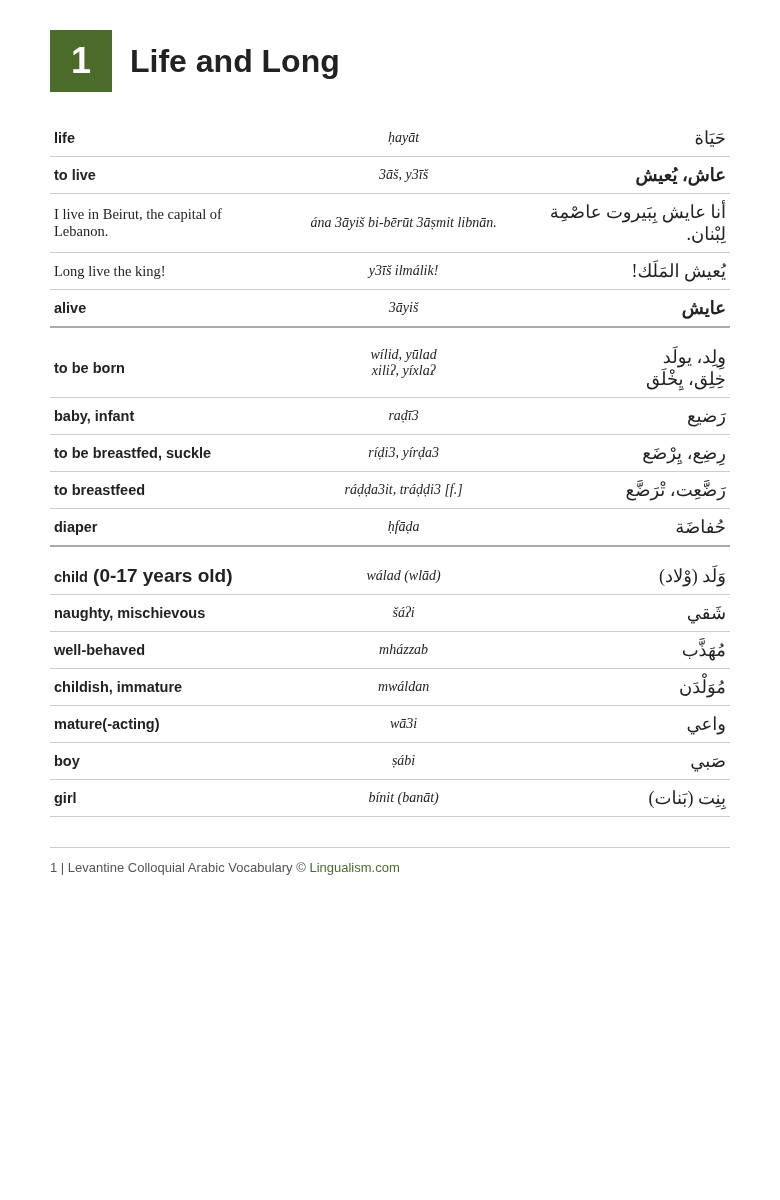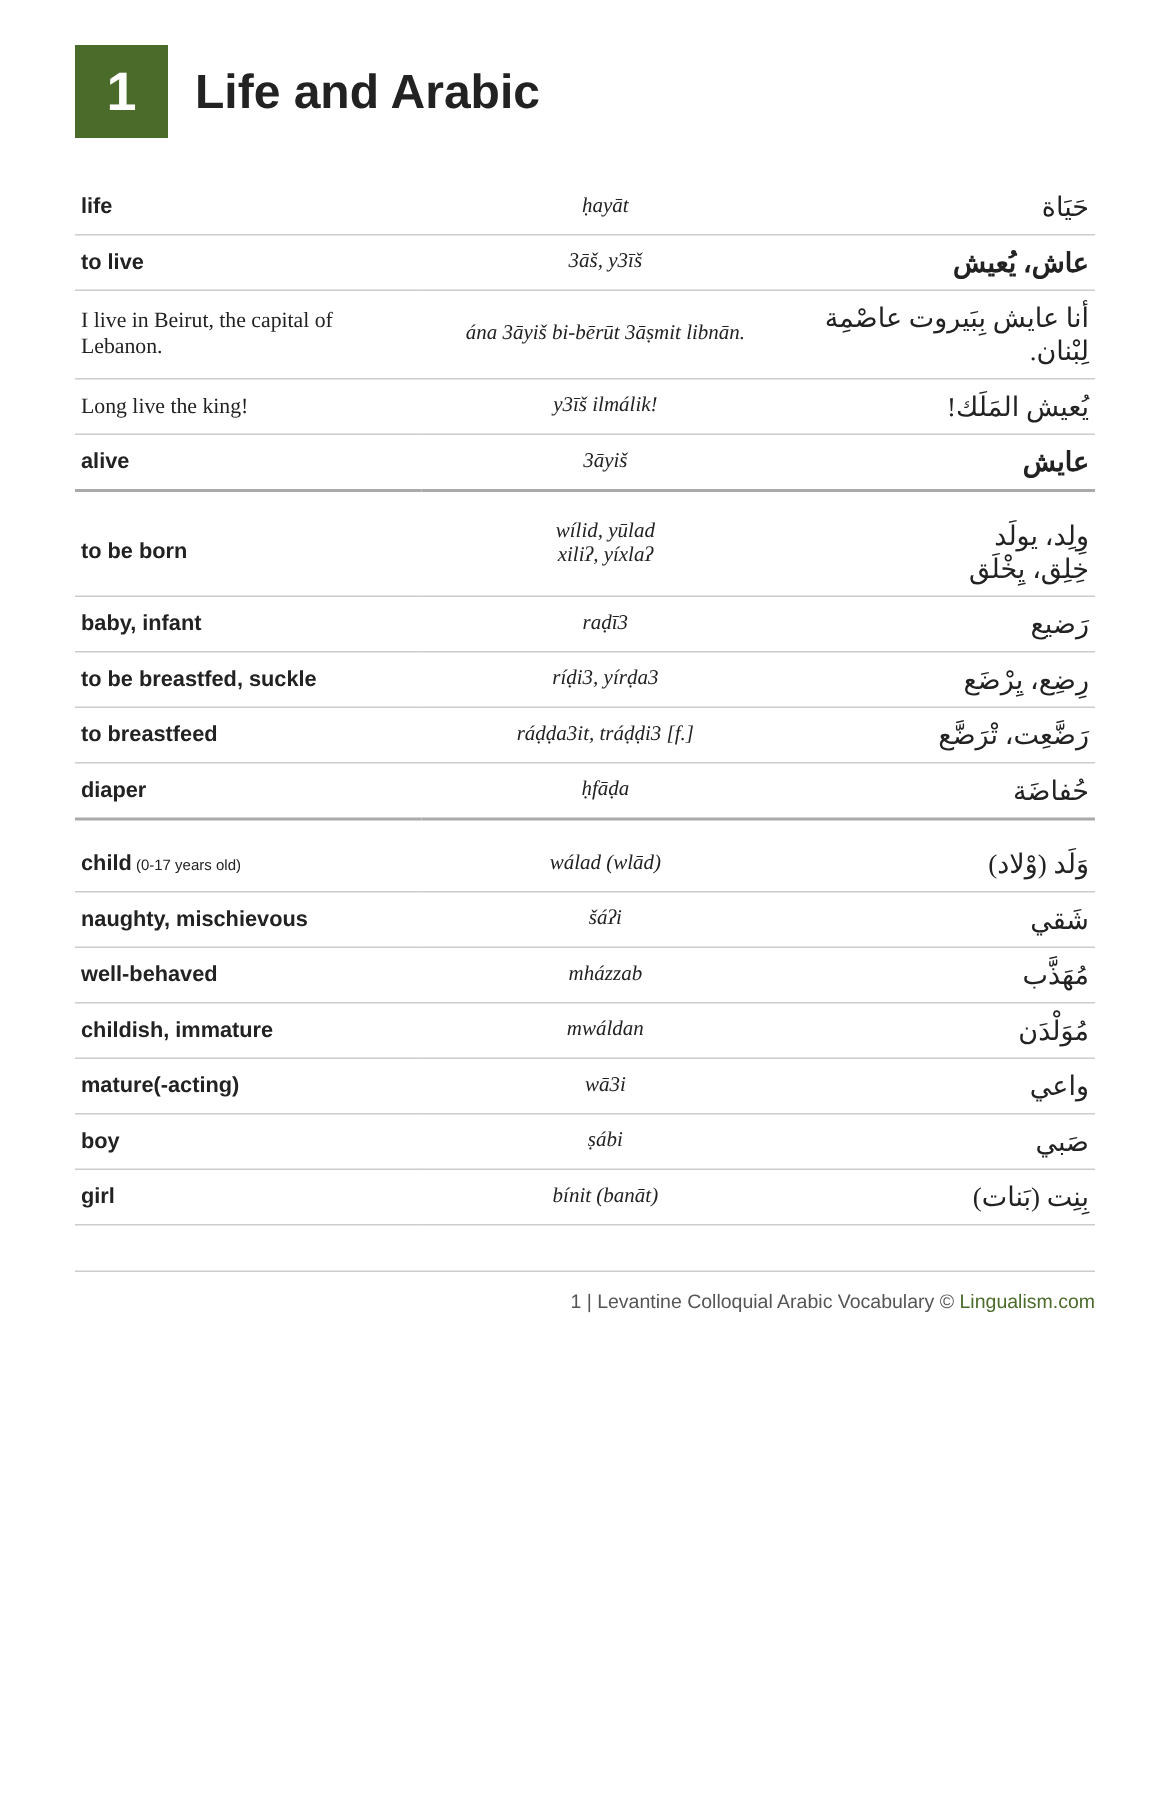--- a/index.html
+++ b/index.html
@@ -56,23 +56,23 @@
     .col-english {
       width: 34%;
       font-size: 14.5px;
       color: #222;
     }
     .col-english .bold {
       font-weight: bold;
       font-family: Arial, sans-serif;
     }
     .col-english .note {
-      font-weight: normal;
-      font-family: Arial, sans-serif;
-      font-size: 10px;
+      font-weight: bold;
+      font-family: Arial, sans-serif;
+      font-size: 19px;
     }
     .col-transliteration {
       width: 36%;
       font-size: 14px;
       font-style: italic;
       color: #222;
       text-align: center;
     }
     .col-arabic {
       width: 30%;
@@ -81,38 +81,38 @@
       color: #222;
       font-family: 'Times New Roman', serif;
     }
     .col-arabic .bold-ar {
       font-weight: bold;
     }
 
     
     .footer {
       margin-top: 30px;
-      text-align: right;
+      text-align: left;
       font-size: 13px;
       color: #555;
       font-family: Arial, sans-serif;
       border-top: 1px solid #ccc;
       padding-top: 12px;
     }
     .footer a {
       color: #4a6b2a;
       text-decoration: none;
     }
   </style>
 </head>
 <body>
 
 <div class="header">
   <div class="chapter-number">1</div>
-  <div class="chapter-title">Life and Arabic</div>
+  <div class="chapter-title">Life and Long</div>
 </div>
 
 <table class="vocab-table">
   <tbody id="vocab-tbody">
   <tr>
         <td class="col-english"><span class="bold">life</span></td>
         <td class="col-transliteration">ḥayāt</td>
         <td class="col-arabic">حَيَاة</td>
       </tr>
       <tr>

